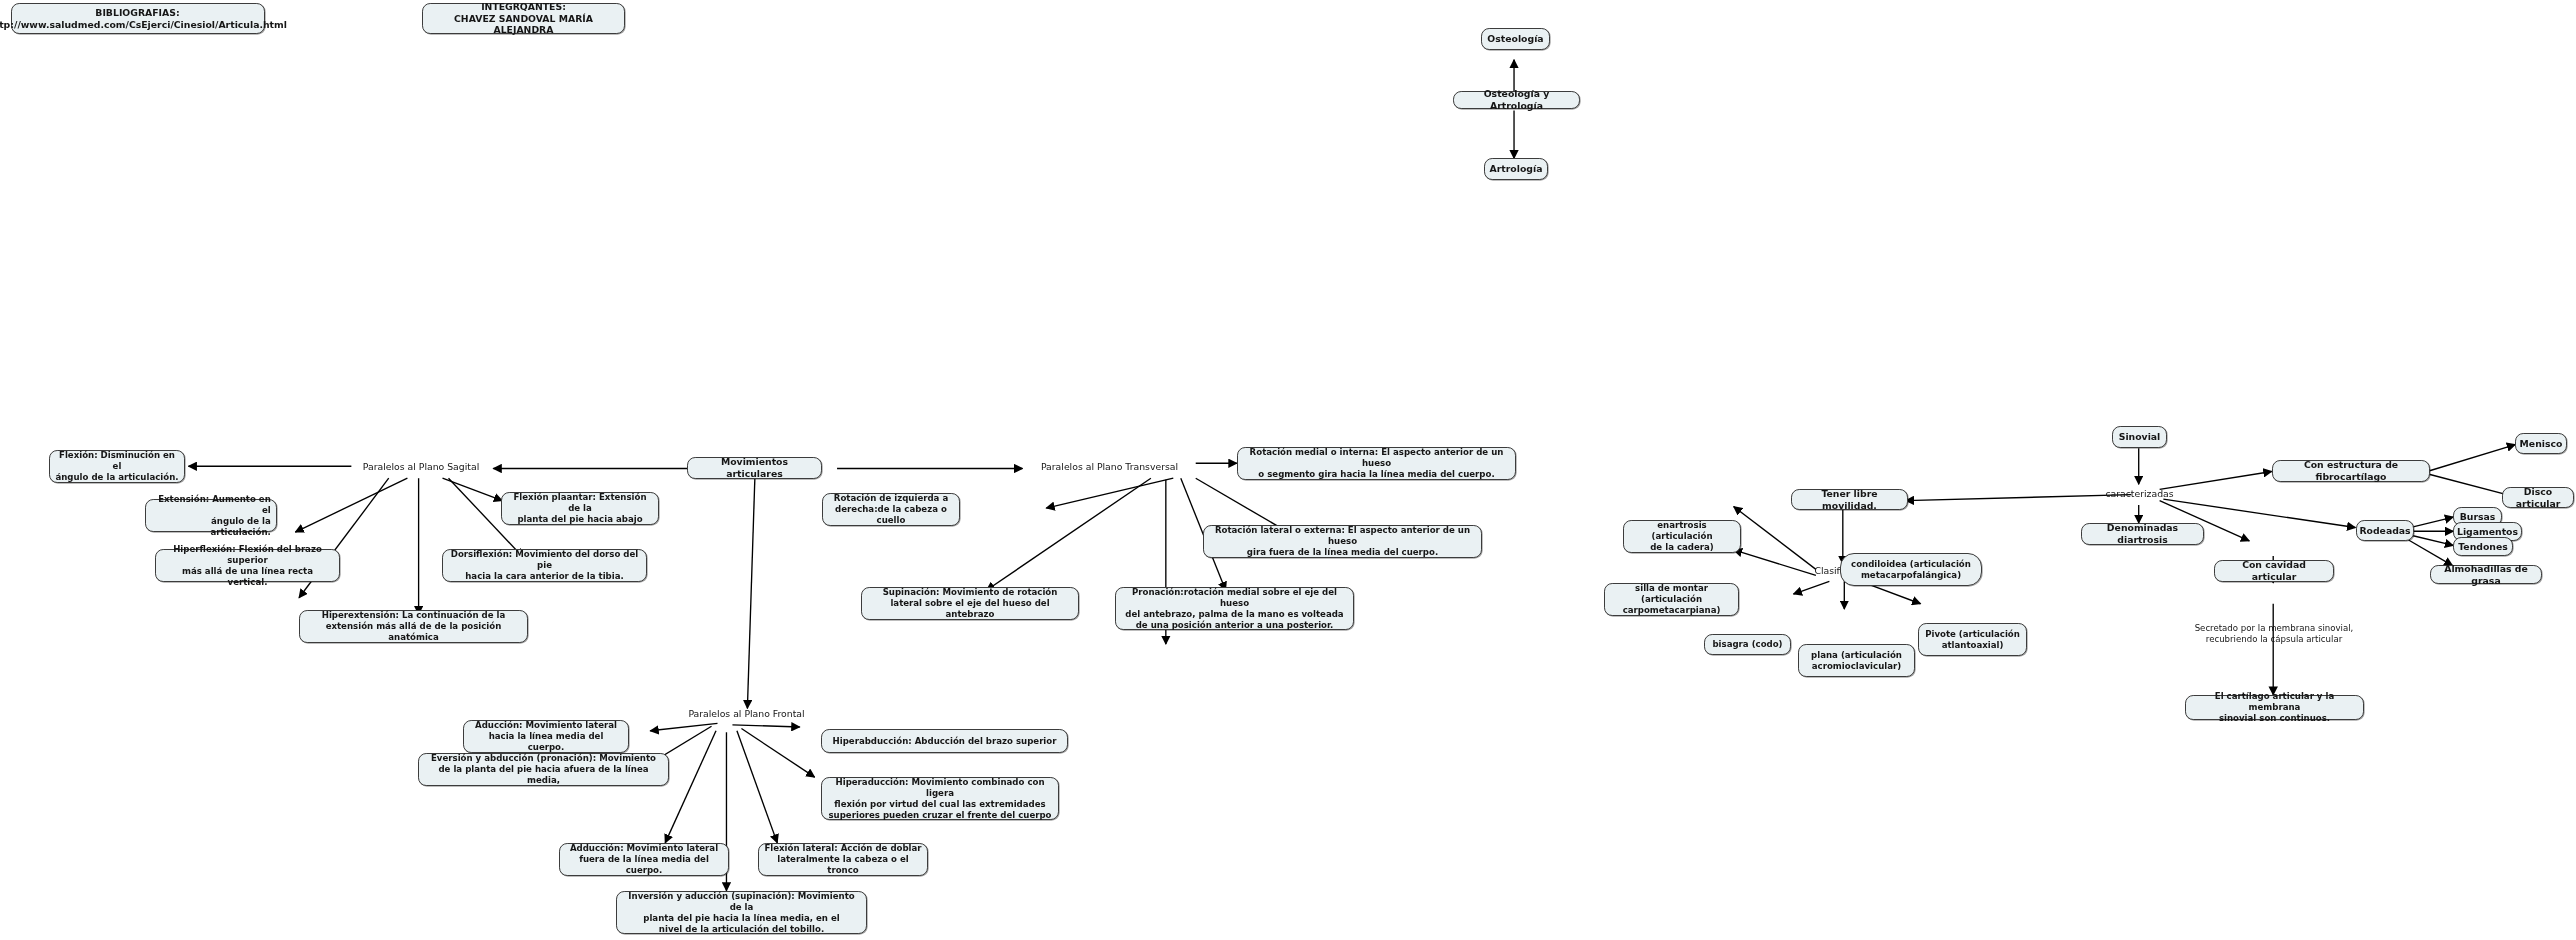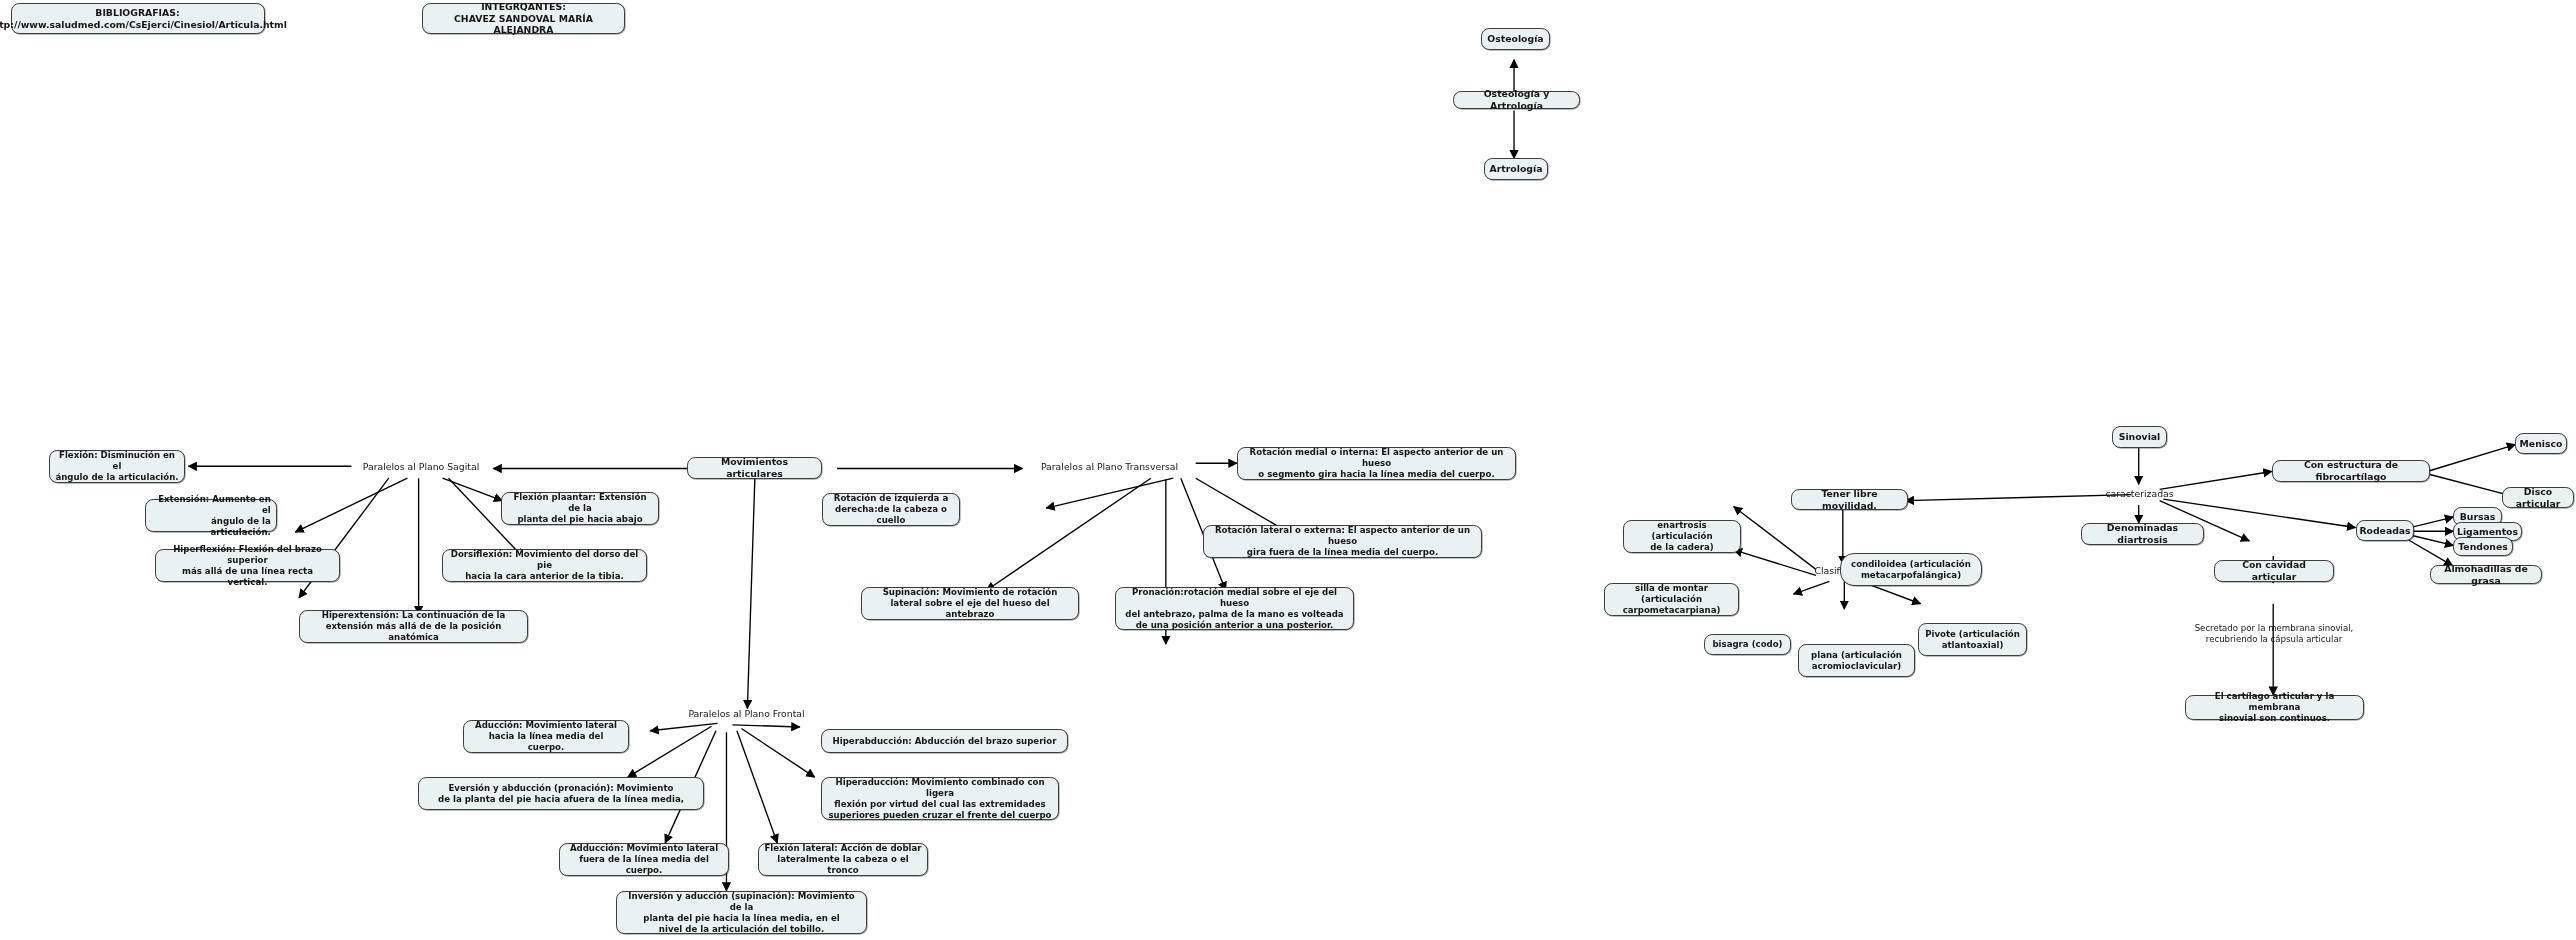--- a/index.html
+++ b/index.html
@@ -187,21 +187,21 @@
 de una posición anterior a una posterior.</div>
 
 
   <div class="label-node fs12" style="left:677px; top:704px; width:139px; height:19.4px;">Paralelos al Plano Frontal</div>
 
   <div class="node fs11" style="left:463px; top:720px; width:166px; height:33px;">Aducción: Movimiento lateral
 hacia la línea media del cuerpo.</div>
 
   <div class="node fs11" style="left:821px; top:729px; width:247px; height:24px;">Hiperabducción: Abducción del brazo superior</div>
 
-  <div class="node fs11" style="left:418px; top:777px; width:286px; height:33px;">Eversión y abducción (pronación): Movimiento
+  <div class="node fs11" style="left:418px; top:753px; width:251px; height:33px;">Eversión y abducción (pronación): Movimiento
 de la planta del pie hacia afuera de la línea media,</div>
 
   <div class="node fs11" style="left:821px; top:777px; width:238px; height:43px;">Hiperaducción: Movimiento combinado con ligera
 flexión por virtud del cual las extremidades
 superiores pueden cruzar el frente del cuerpo</div>
 
   <div class="node fs11" style="left:559px; top:843px; width:170px; height:33px;">Adducción: Movimiento lateral
 fuera de la línea media del cuerpo.</div>
 
   <div class="node fs11" style="left:758px; top:843px; width:170px; height:33px;">Flexión lateral: Acción de doblar

